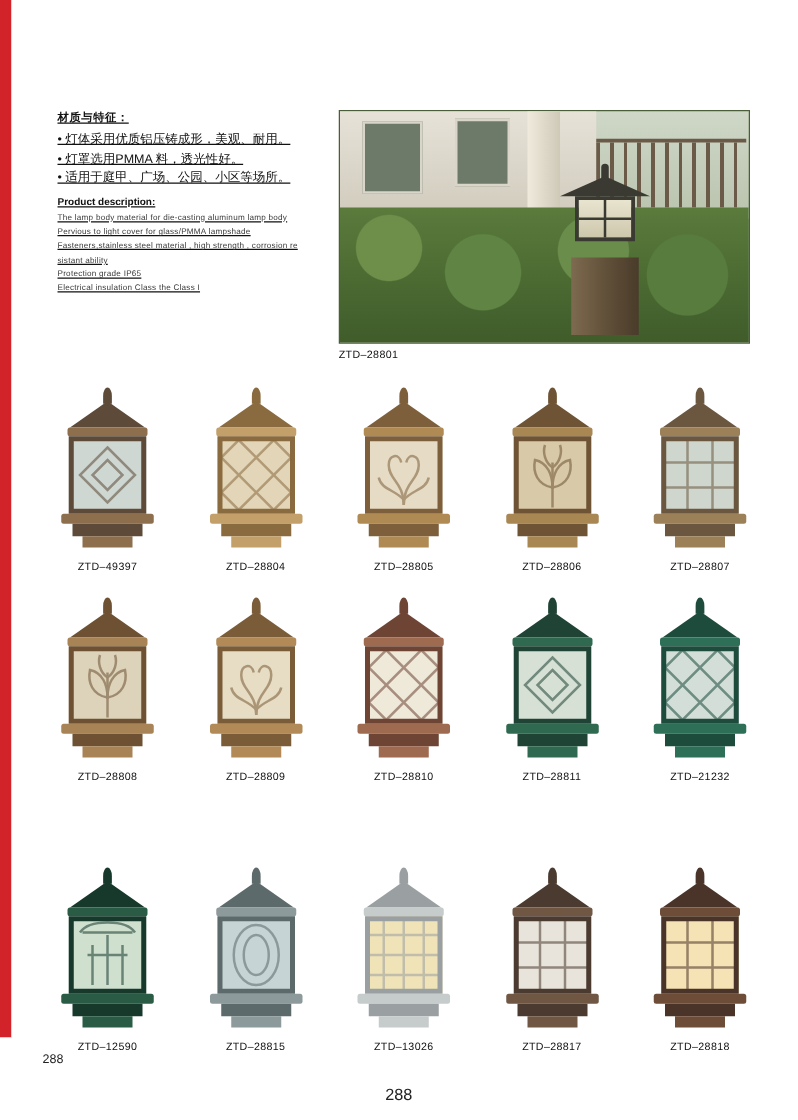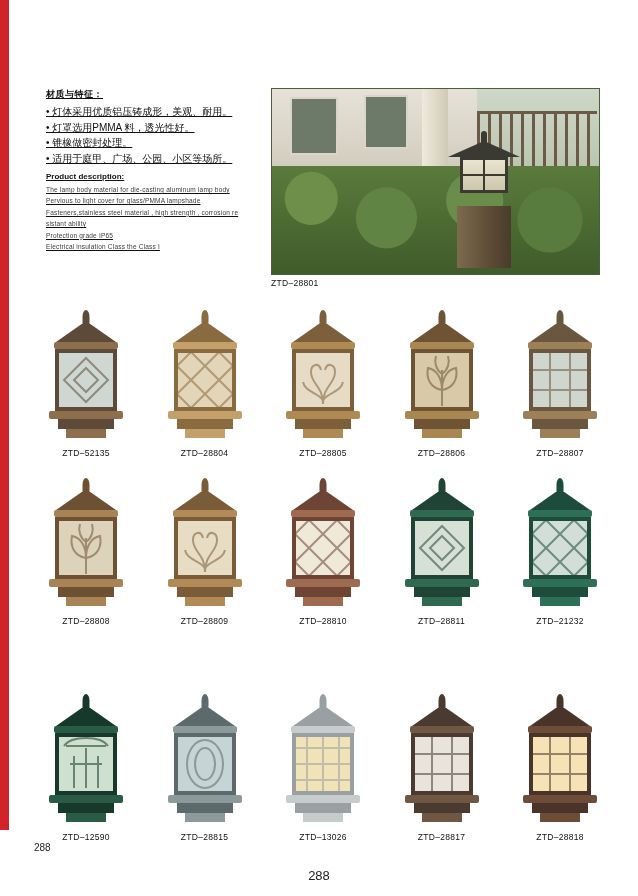--- a/index.html
+++ b/index.html
@@ -267,21 +267,20 @@
 
 <div class="page">
 
   <div class="left-bar"></div>
   <div class="left-bar-lower"></div>
 
   <div class="desc">
     <div class="desc-title">材质与特征：</div>
     <div class="desc-cn-item">• 灯体采用优质铝压铸成形，美观、耐用。</div>
     <div class="desc-cn-item">• 灯罩选用PMMA 料，透光性好。</div>
-    <div class="desc-cn-item">• 锥橡做密封处理。</div>
     <div class="desc-cn-item">• 适用于庭甲、广场、公园、小区等场所。</div>
     <div class="desc-sub">Product description:</div>
     <div class="desc-en-item">The lamp body material for die-casting aluminum lamp body</div>
     <div class="desc-en-item">Pervious to light cover for glass/PMMA lampshade</div>
     <div class="desc-en-item">Fasteners,stainless steel material , high strength , corrosion re</div>
     <div class="desc-en-item">sistant ability</div>
     <div class="desc-en-item">Protection grade IP65</div>
     <div class="desc-en-item">Electrical insulation Class the Class  I</div>
   </div>
 
@@ -315,21 +314,21 @@
                 <g stroke="#5d4a38" stroke-width="2" fill="none">
                   <path d="M28 6 L50 28 L28 50 L6 28 Z"></path>
                   <path d="M28 16 L40 28 L28 40 L16 28 Z"></path>
                 </g>
               </svg></div>
             <div class="lf-base1" style="background: rgb(141, 111, 78);"></div>
             <div class="lf-base2" style="background: rgb(93, 74, 56);"></div>
             <div class="lf-base3" style="background: rgb(141, 111, 78);"></div>
           </div>
         </div>
-        <div class="code">ZTD–52135</div>
+        <div class="code">ZTD–49397</div>
       </div>
       <div class="cell">
         <div class="pic">
           <div class="lamp-fig">
             <div class="lf-finial" style="background: rgb(138, 106, 63);"></div>
             <div class="lf-cap" style="border-bottom: 21px solid rgb(138, 106, 63);"></div>
             <div class="lf-capbar" style="background: rgb(195, 160, 106);"></div>
             <div class="lf-body" style="background: rgb(226, 213, 184); border: 4px solid rgb(138, 106, 63);"></div>
             <div class="lf-pattern"><svg width="56" height="56" viewBox="0 0 56 56">
                 <g stroke="#8a6a3f" stroke-width="2" fill="none">

